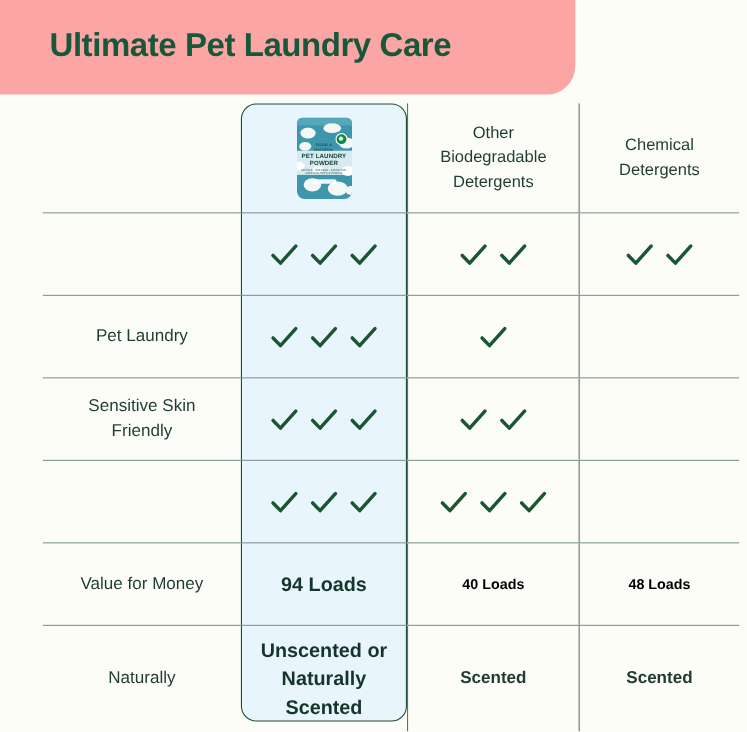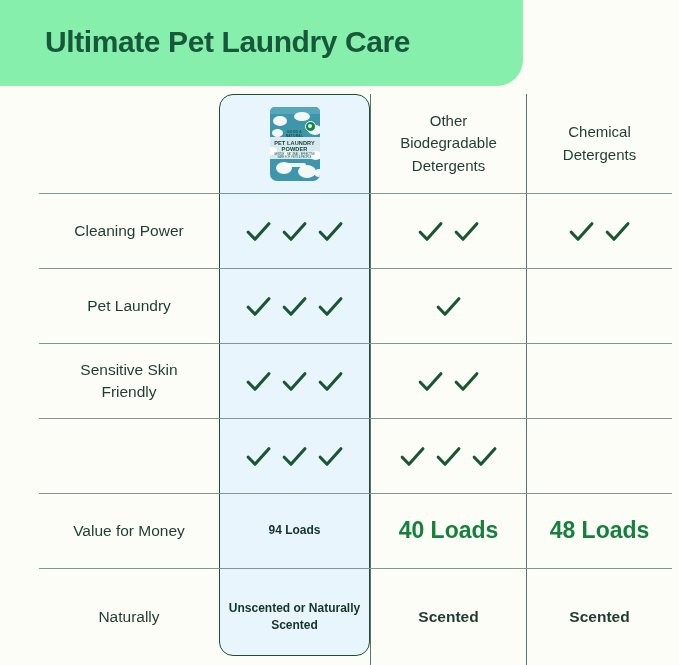--- a/index.html
+++ b/index.html
@@ -10,21 +10,21 @@
     overflow:hidden;
     position:relative;
     -webkit-font-smoothing:antialiased;
   }
   #page{position:relative;width:679px;height:665px;}
 
   
   .banner{
     position:absolute;left:0;top:0;
     width:523px;height:86px;
-    background:#86efac;
+    background:#fca5a5;
     border-bottom-right-radius:26px;
     z-index:1;
   }
   .banner-title{
     position:absolute;left:45px;top:25px;
     font-size:30px;font-weight:bold;
     letter-spacing:-0.4px;
     color:#17573a;
     white-space:nowrap;
   }
@@ -63,23 +63,23 @@
   .label-text{
     font-size:15.5px;color:#1f3b33;line-height:1.45;
     font-weight:400;
   }
   .head-text{
     font-size:15px;color:#1f3b33;line-height:1.5;font-weight:400;
   }
   .val-text{
     font-size:15.5px;color:#1f3b33;line-height:1.45;font-weight:700;
   }
-  .val-text.bold{font-size:23px;font-weight:bold;color:#15803d;}
+  .val-text.bold{font-size:13px;font-weight:bold;color:#000000;}
   .c-hl .val-text{font-weight:bold;color:#14352b;}
-  .c-hl .val-text.small{font-size:12px;}
+  .c-hl .val-text.small{font-size:18px;}
 
   
   .highlight-col{
     position:absolute;
     left:219px;top:94px;
     width:151px;height:562px;
     background:#e9f5fd;
     border:1.3px solid #1c4d38;
     border-radius:14px;
     box-sizing:border-box;
@@ -183,23 +183,20 @@
           </div>
         </div>
         <div class="cell c-bio">
           <div class="head-text" style="padding: 0px 16px;">Other Biodegradable Detergents</div>
         </div>
         <div class="cell c-chem">
           <div class="head-text" style="padding: 0px 16px;">Chemical Detergents</div>
         </div>
       </div>
       <div class="row" style="top: 194px; height: 75px;">
-        <div class="cell c-label">
-          <div class="label-text" style="padding: 0px 14px;">Cleaning Power</div>
-        </div>
         <div class="cell c-hl">
           <div class="checks">
             <svg viewBox="0 0 24 24" class="check">
               <path d="M3.5 12.6 L9.1 18.4 L20.6 5.6" fill="none" stroke="#1a5632" stroke-width="2.6" stroke-linecap="round" stroke-linejoin="round"></path>
             </svg>
             <svg viewBox="0 0 24 24" class="check">
               <path d="M3.5 12.6 L9.1 18.4 L20.6 5.6" fill="none" stroke="#1a5632" stroke-width="2.6" stroke-linecap="round" stroke-linejoin="round"></path>
             </svg>
             <svg viewBox="0 0 24 24" class="check">
               <path d="M3.5 12.6 L9.1 18.4 L20.6 5.6" fill="none" stroke="#1a5632" stroke-width="2.6" stroke-linecap="round" stroke-linejoin="round"></path>

